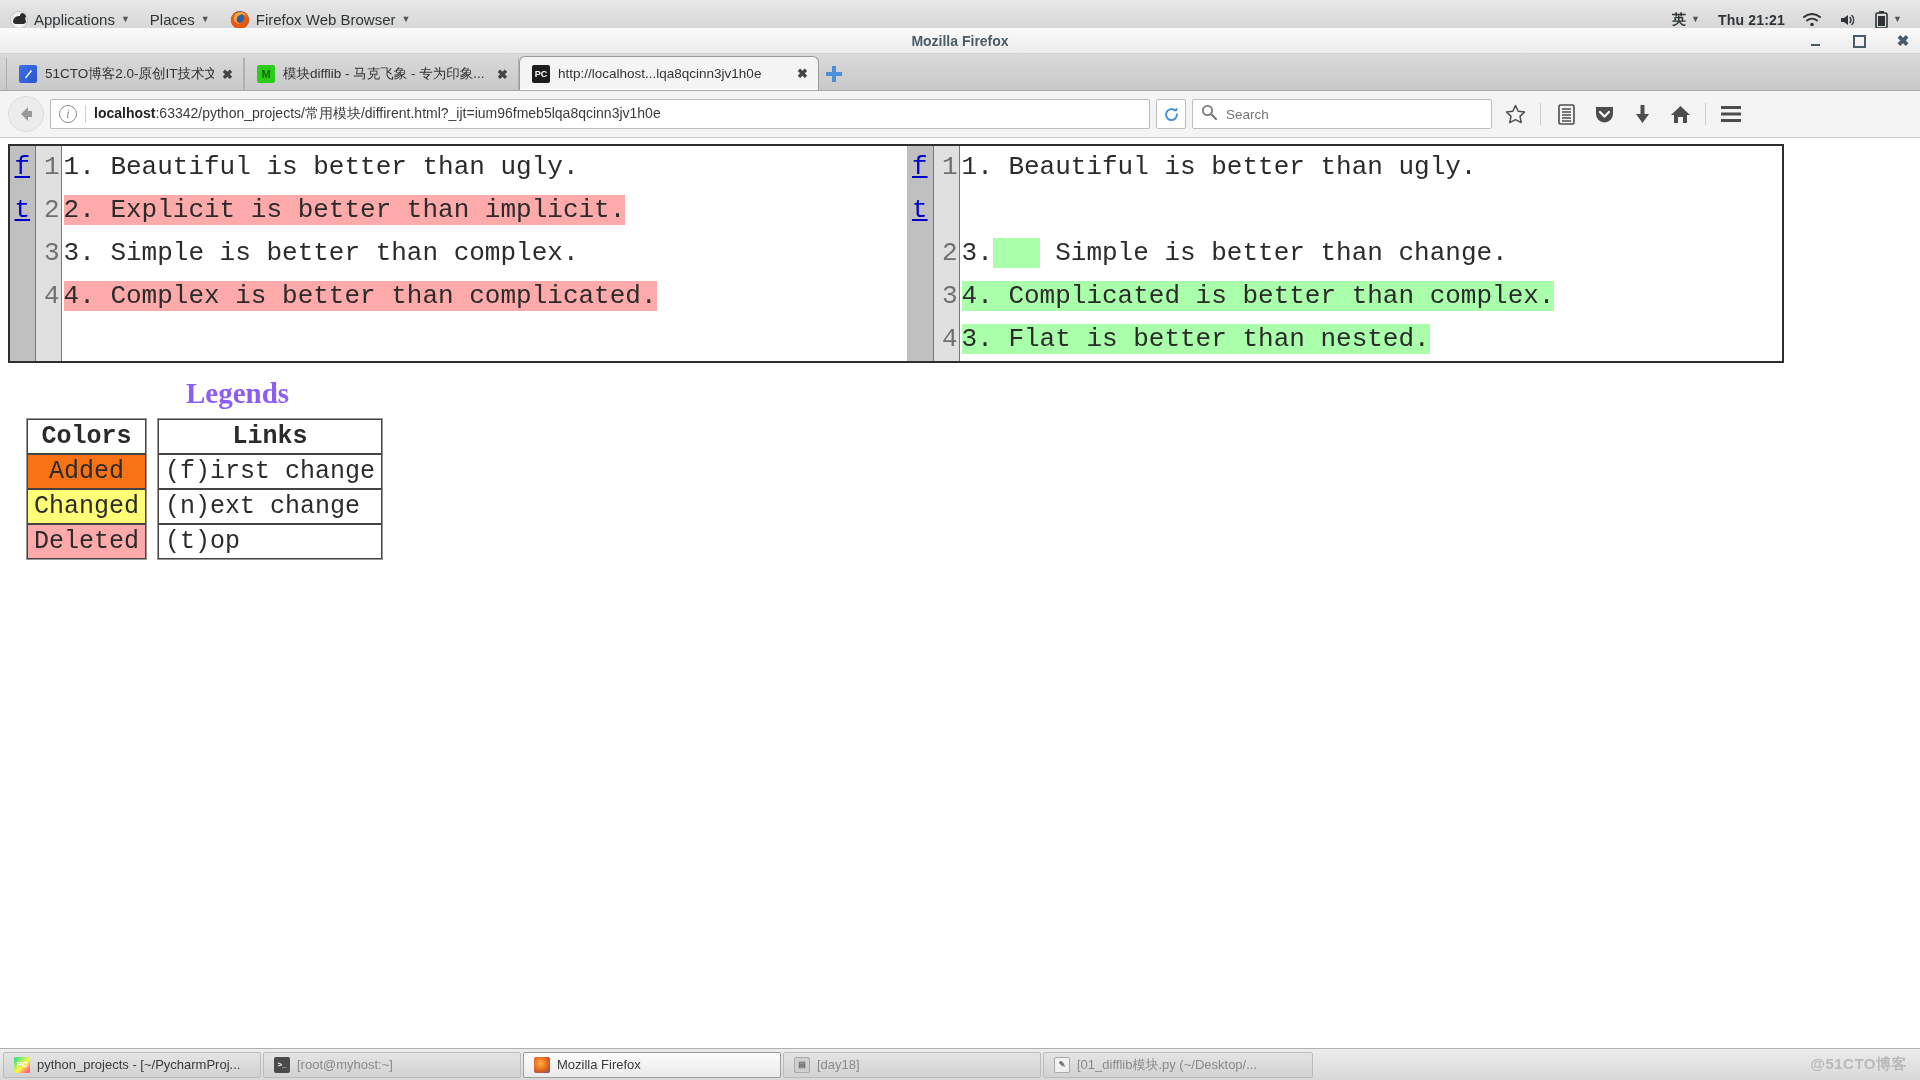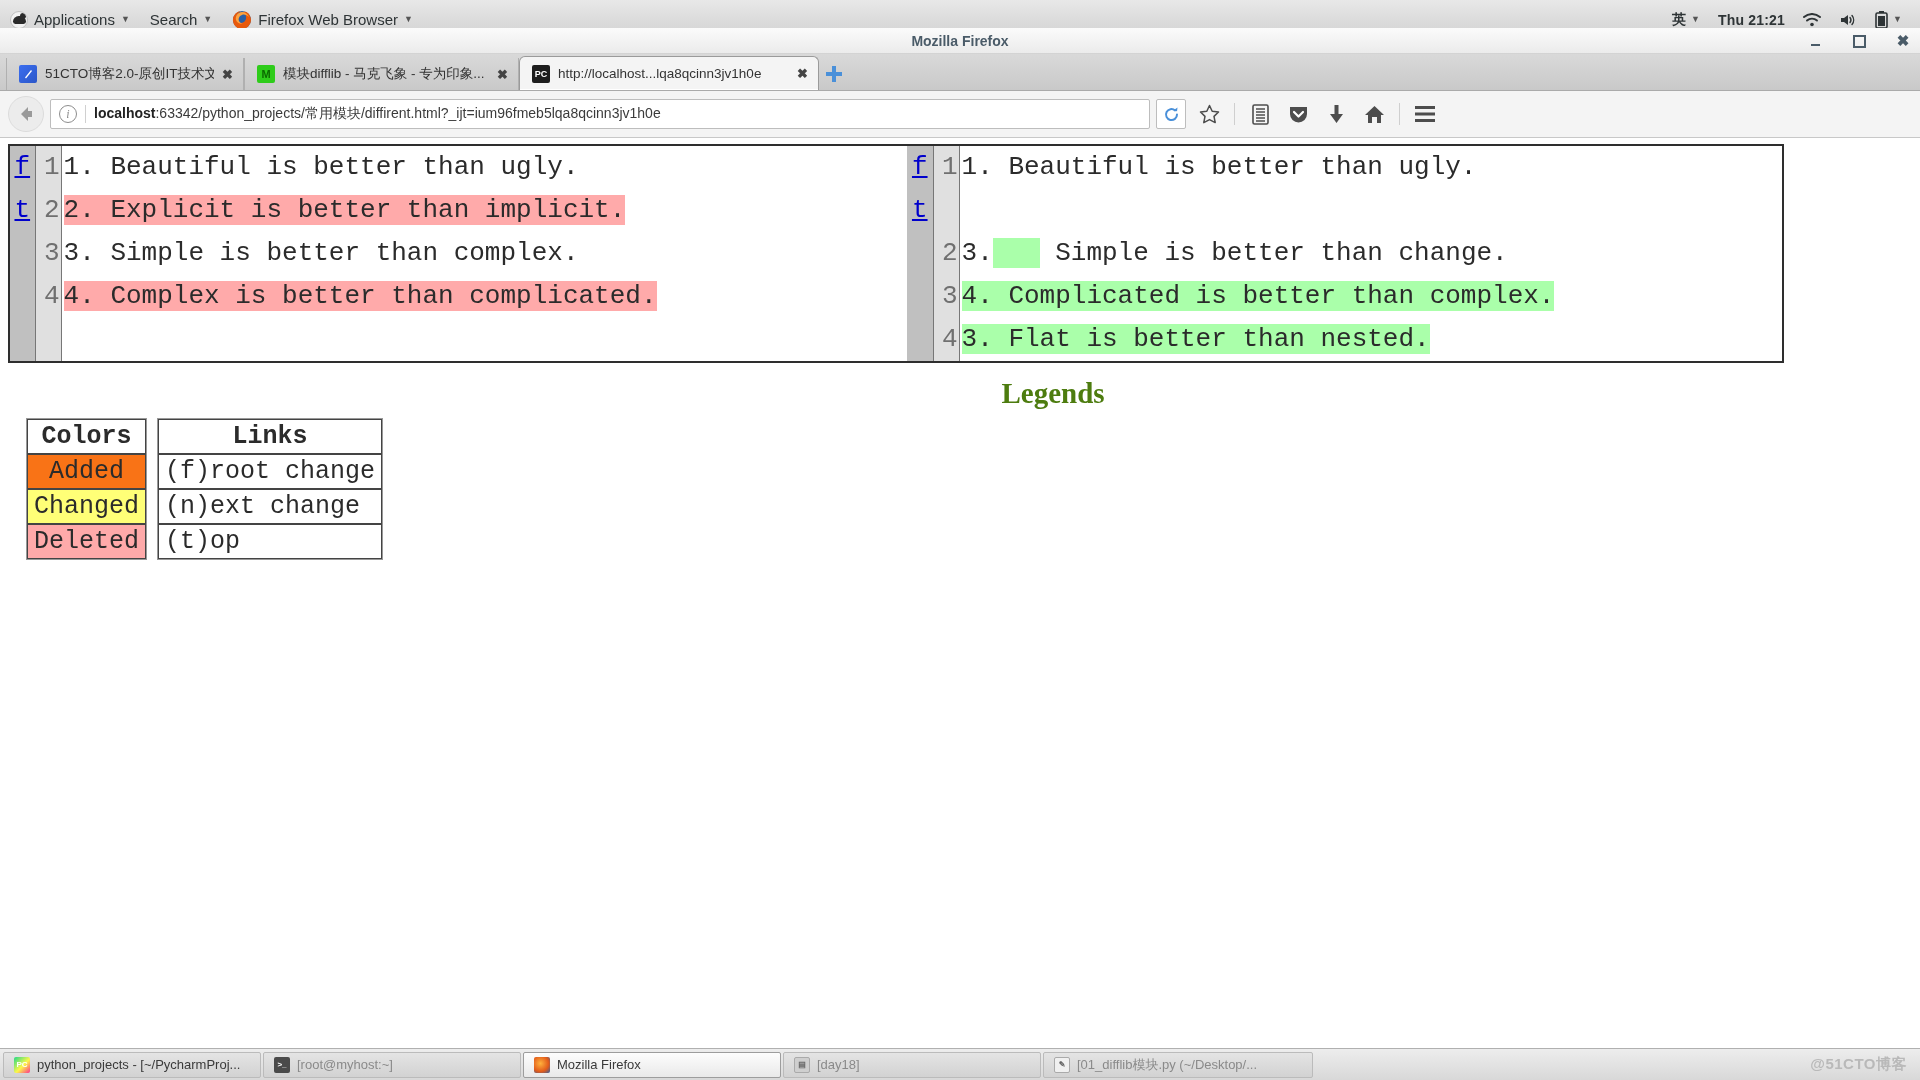--- a/index.html
+++ b/index.html
@@ -177,23 +177,22 @@
                    text-align: right; border-right: 1px solid #777;
                    padding-right: 1px; }
   td.diff_body { padding-left: 2px; color: #2b2b2b; }
   td.colsep { width: 26px; background: #fff; border: none; }
   .diff_add { background: #aaffaa; }
   .diff_sub { background: #ffaaaa; }
   .difflink { color: #0000cc; text-decoration: underline; cursor: pointer; }
 
   #legend-title {
     font-family: "Liberation Serif", serif;
-    font-weight: bold; font-size: 29px; color: #4d7c0f;
+    font-weight: bold; font-size: 29px; color: #8b5cf6;
     margin: 14px 0 8px 186px;
-    text-align: center;
   }
   #legend-wrap { display: flex; gap: 10px; margin-left: 18px; padding-left: 8px; }
   table.legend {
     border-collapse: separate; border-spacing: 0;
     border: 1px solid #999; background: #f7f7f7;
     font-family: "Liberation Mono", "DejaVu Sans Mono", monospace;
     font-size: 25px;
   }
   table.legend th, table.legend td {
     border: 1px solid #444; padding: 2px 6px; background: #fff;
@@ -239,21 +238,21 @@
 </head>
 <body>
 
 <div id="gnome-panel">
   <div class="panel-item">
     <span class="redhat-logo"></span>
     <span>Applications</span>
     <span class="caret">▼</span>
   </div>
   <div class="panel-item">
-    <span>Search</span>
+    <span>Places</span>
     <span class="caret">▼</span>
   </div>
   <div class="panel-item">
     <span class="ff-panel-icon">
       <svg width="20" height="20" viewBox="0 0 20 20">
         <circle cx="10" cy="10" r="9" fill="#2a5fa5"></circle>
         <path d="M10 1a9 9 0 1 0 8 5c-1-3-4-5-7-4 2 1 3 3 3 5a5 5 0 1 1-9-2c1-2 3-4 5-4z" fill="#e8590c"></path>
         <path d="M10 2c3 0 6 2 7 5-2-2-5-3-7-2-3 1-4 4-3 6 1 2 3 3 5 2-3 2-7 0-8-3-1-4 2-8 6-8z" fill="#ffa23d"></path>
       </svg>
     </span>
@@ -348,20 +347,29 @@
       <span id="urlbar-text"><span class="host"><b>localhost</b><span>:63342/python_projects/常用模块/diffirent.html?_ijt=ium96fmeb5lqa8qcinn3jv1h0e</span></span></span>
     </div>
 
     <div class="navbtn" id="reload-button">
       <svg width="17" height="17" viewBox="0 0 17 17">
         <path d="M14 8.5a5.5 5.5 0 1 1-1.9-4.1" stroke="#4a90d9" stroke-width="2" fill="none" stroke-linecap="round"></path>
         <path d="M14.5 1.5 L14 5.2 L10.3 4.6 Z" fill="#4a90d9"></path>
       </svg>
     </div>
 
+    <div id="searchbar">
+      <span>
+        <svg width="16" height="16" viewBox="0 0 16 16">
+          <circle cx="6.5" cy="6.5" r="4.6" stroke="#7a7a7a" stroke-width="1.8" fill="none"></circle>
+          <path d="M10.2 10.2 L15 15" stroke="#7a7a7a" stroke-width="2.2" stroke-linecap="round"></path>
+        </svg>
+      </span>
+      <input type="text" placeholder="Search" style="">
+    </div>
 
     <div id="toolbar-icons">
       <div class="tb-icon">
         <svg width="21" height="21" viewBox="0 0 21 21">
           <path d="M10.5 1.5 L13.2 7.2 L19.5 8 L15 12.4 L16.2 18.6 L10.5 15.6 L4.8 18.6 L6 12.4 L1.5 8 L7.8 7.2 Z" stroke="#4d4d4d" stroke-width="1.5" fill="none" stroke-linejoin="round"></path>
         </svg>
       </div>
       <div class="tb-sep"></div>
       <div class="tb-icon">
         <svg width="19" height="21" viewBox="0 0 19 21">
@@ -476,21 +484,21 @@
           </tr>
         </tbody>
       </table>
 
       <table class="legend links">
         <tbody>
           <tr>
             <th style="text-align:center;">Links</th>
           </tr>
           <tr>
-            <td>(f)root change</td>
+            <td>(f)irst change</td>
           </tr>
           <tr>
             <td>(n)ext change</td>
           </tr>
           <tr>
             <td>(t)op</td>
           </tr>
         </tbody>
       </table>
     </div>

